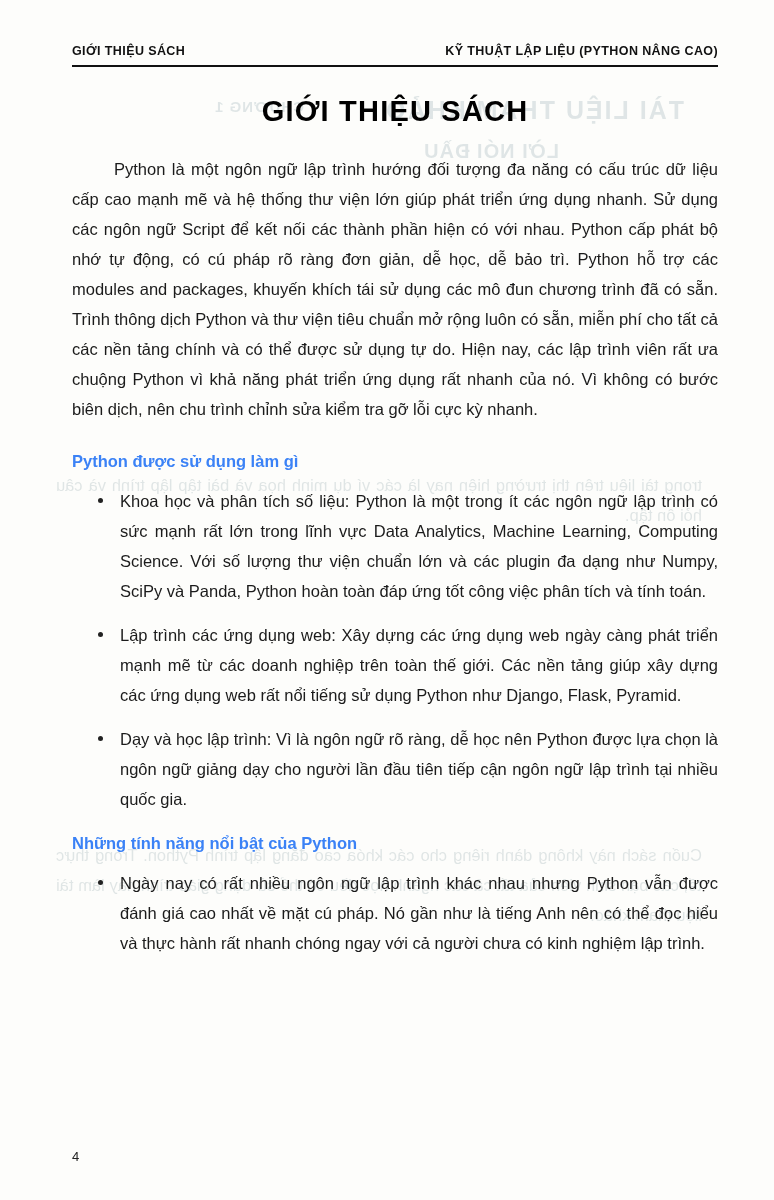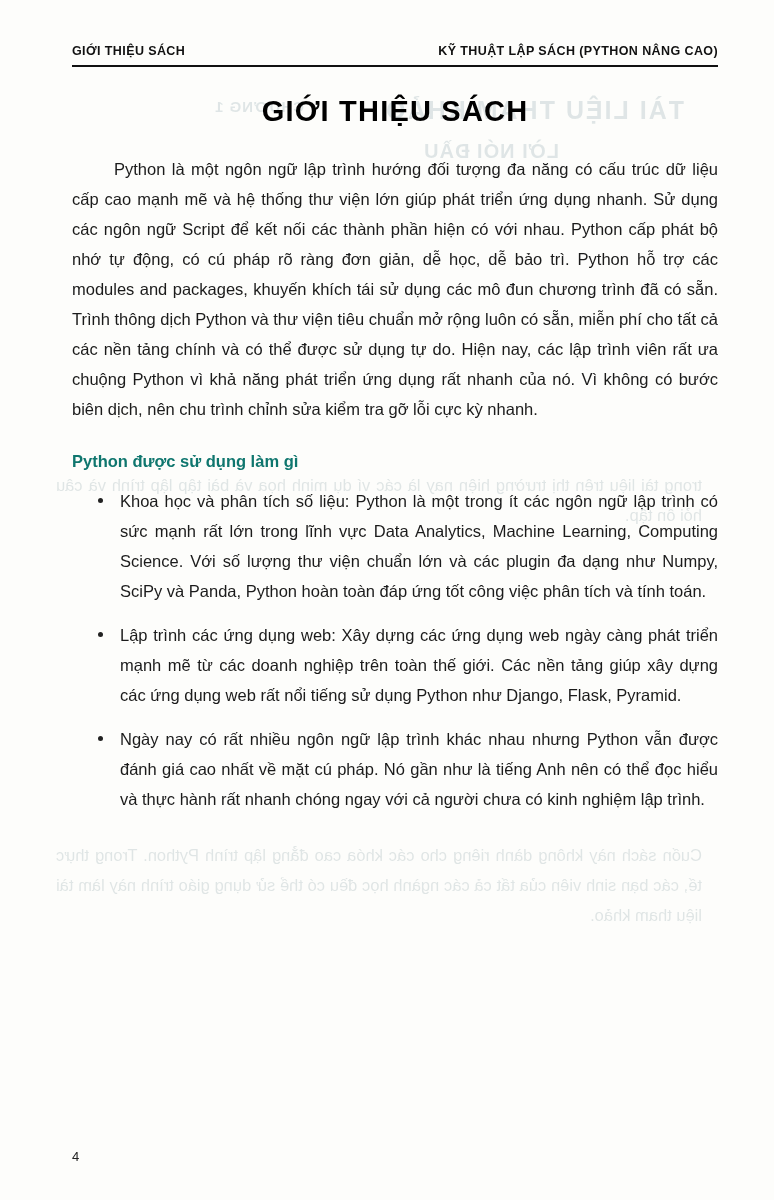--- a/index.html
+++ b/index.html
@@ -116,21 +116,21 @@
     text-indent: 42px;
     margin: 11px 0 22px 0;
   }
 
   h2.section-heading {
     position: relative;
     z-index: 2;
     font-size: 16.5px;
     font-weight: bold;
     margin: 8px 0 10px 0;
-    color: #0f766e;
+    color: #3b82f6;
   }
 
   ul.bullets {
     position: relative;
     z-index: 2;
     list-style: none;
     margin: 0;
     padding: 0;
   }
   ul.bullets > li {
@@ -168,41 +168,46 @@
   <div class="ghost-layer" aria-hidden="true">
     <div class="ghost-chapter">CHƯƠNG 1</div>
     <div class="ghost-title">TÀI LIỆU THAM KHẢO</div>
     <div class="ghost-sub">LỜI NÓI ĐẦU</div>
     <div class="ghost-para" style="top: 470px;">trong tài liệu trên thị trường hiện nay là các ví dụ minh họa và bài tập lập trình và câu hỏi ôn tập.</div>
     <div class="ghost-para" style="top: 840px;">Cuốn sách này không dành riêng cho các khóa cao đẳng lập trình Python. Trong thực tế, các bạn sinh viên của tất cả các ngành học đều có thể sử dụng giáo trình này làm tài liệu tham khảo.</div>
   </div>
 
   <div class="header">
     <div class="header-left">GIỚI THIỆU SÁCH</div>
-    <div class="header-right">KỸ THUẬT LẬP SÁCH (PYTHON NÂNG CAO)</div>
+    <div class="header-right">KỸ THUẬT LẬP LIỆU (PYTHON NÂNG CAO)</div>
   </div>
   <div class="header-rule"></div>
 
   <h1 class="doc-title">GIỚI THIỆU SÁCH</h1>
 
   <div class="body-text">
     <p class="intro-para">Python là một ngôn ngữ lập trình hướng đối tượng đa năng có cấu trúc dữ liệu cấp cao mạnh mẽ và hệ thống thư viện lớn giúp phát triển ứng dụng nhanh. Sử dụng các ngôn ngữ Script để kết nối các thành phần hiện có với nhau. Python cấp phát bộ nhớ tự động, có cú pháp rõ ràng đơn giản, dễ học, dễ bảo trì. Python hỗ trợ các modules and packages, khuyến khích tái sử dụng các mô đun chương trình đã có sẵn. Trình thông dịch Python và thư viện tiêu chuẩn mở rộng luôn có sẵn, miễn phí cho tất cả các nền tảng chính và có thể được sử dụng tự do. Hiện nay, các lập trình viên rất ưa chuộng Python vì khả năng phát triển ứng dụng rất nhanh của nó. Vì không có bước biên dịch, nên chu trình chỉnh sửa kiểm tra gỡ lỗi cực kỳ nhanh.</p>
 
     <h2 class="section-heading">Python được sử dụng làm gì</h2>
     <ul class="bullets">
       <li>
         <span class="dot"></span>
         <span>Khoa học và phân tích số liệu: Python là một trong ít các ngôn ngữ lập trình có sức mạnh rất lớn trong lĩnh vực Data Analytics, Machine Learning, Computing Science. Với số lượng thư viện chuẩn lớn và các plugin đa dạng như Numpy, SciPy và Panda, Python hoàn toàn đáp ứng tốt công việc phân tích và tính toán.</span>
       </li>
       <li>
         <span class="dot"></span>
         <span>Lập trình các ứng dụng web: Xây dựng các ứng dụng web ngày càng phát triển mạnh mẽ từ các doanh nghiệp trên toàn thế giới. Các nền tảng giúp xây dựng các ứng dụng web rất nổi tiếng sử dụng Python như Django, Flask, Pyramid.</span>
       </li>
+      <li>
+        <span class="dot"></span>
+        <span>Dạy và học lập trình: Vì là ngôn ngữ rõ ràng, dễ học nên Python được lựa chọn là ngôn ngữ giảng dạy cho người lần đầu tiên tiếp cận ngôn ngữ lập trình tại nhiều quốc gia.</span>
+      </li>
     </ul>
 
+    <h2 class="section-heading">Những tính năng nổi bật của Python</h2>
     <ul class="bullets">
       <li>
         <span class="dot"></span>
         <span>Ngày nay có rất nhiều ngôn ngữ lập trình khác nhau nhưng Python vẫn được đánh giá cao nhất về mặt cú pháp. Nó gần như là tiếng Anh nên có thể đọc hiểu và thực hành rất nhanh chóng ngay với cả người chưa có kinh nghiệm lập trình.</span>
       </li>
     </ul>
   </div>
 
   <div class="page-number">4</div>
 </div>

